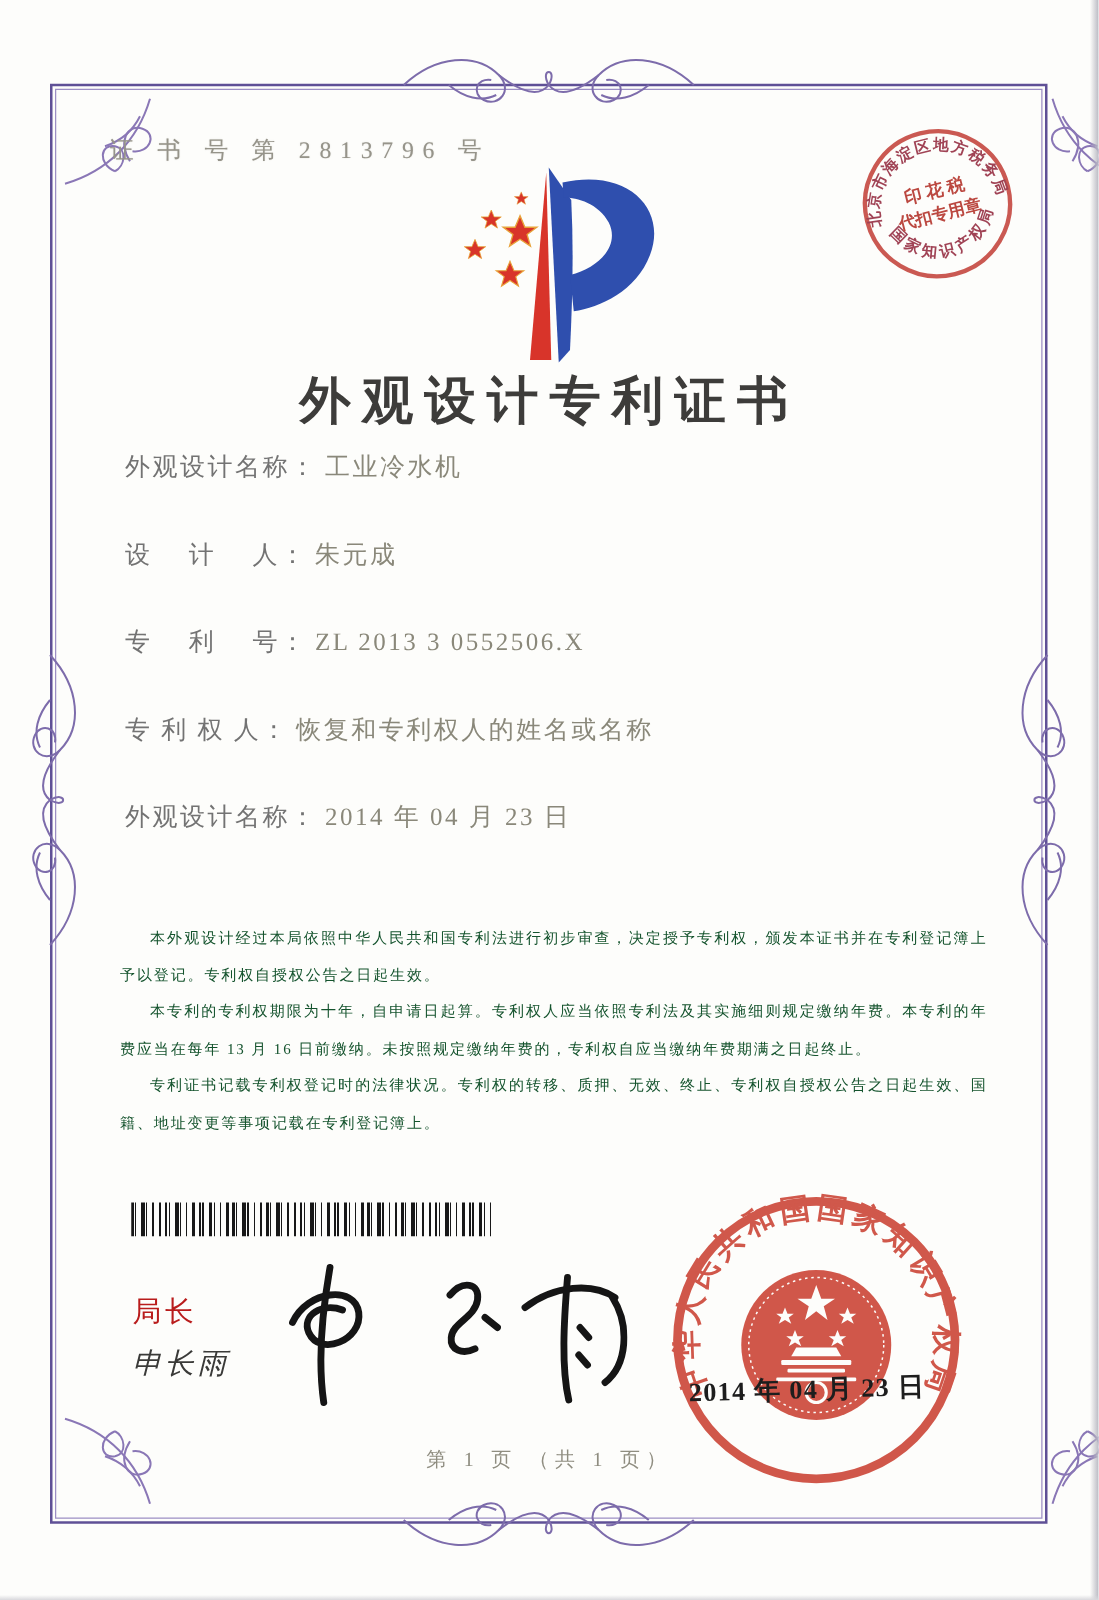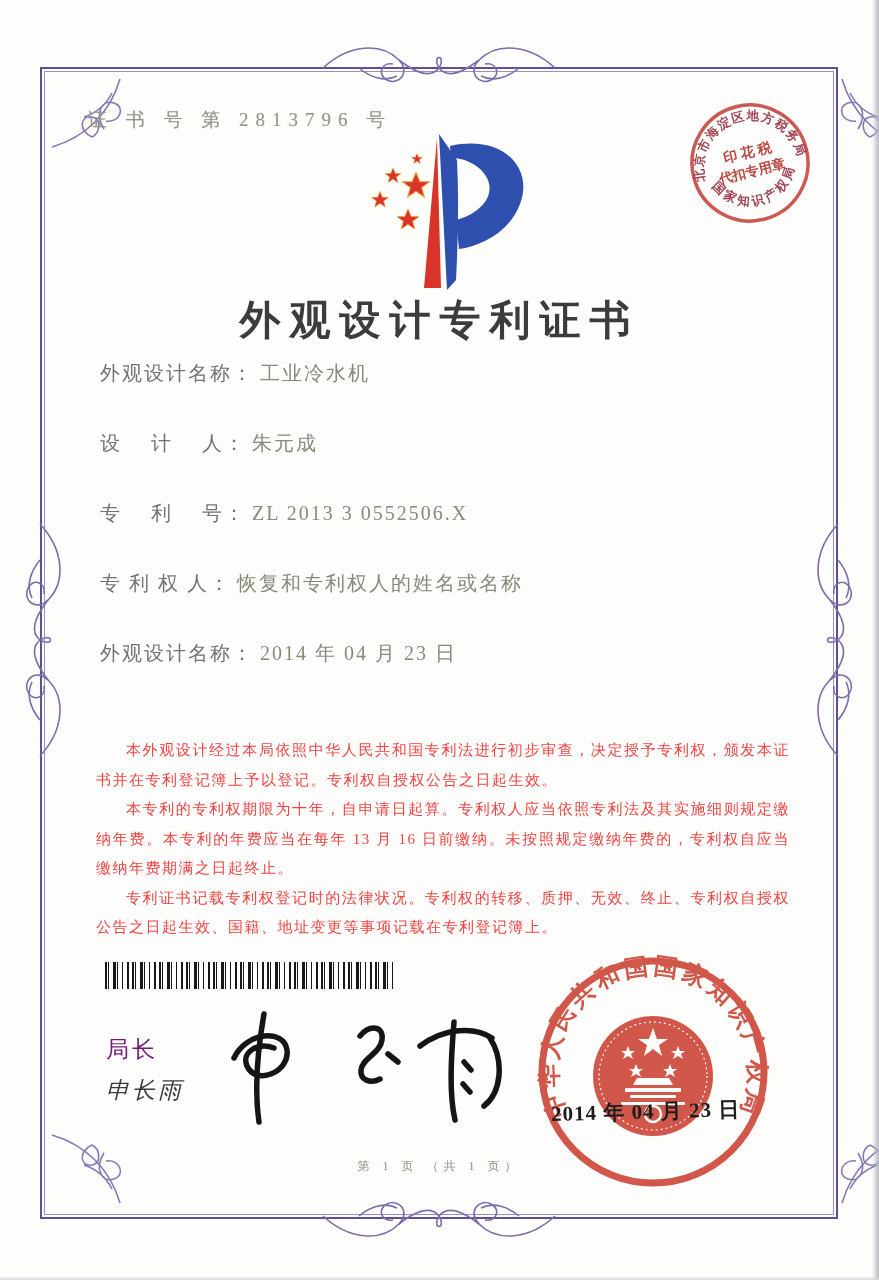--- a/index.html
+++ b/index.html
@@ -26,45 +26,45 @@
   .title{position:absolute;left:0;top:293px;width:879px;text-align:center;
     font-size:41px;font-weight:bold;letter-spacing:9px;color:#3d3c3a;}
 
   .fields{position:absolute;left:100px;top:360px;width:640px;display:flex;
     flex-direction:column;gap:43px;}
   .field-row{font-size:20px;color:#8e8c7d;letter-spacing:2px;white-space:nowrap;}
   .field-label{color:#737373;}
   .field-value{color:#8a887a;margin-left:6px;}
 
   .paragraphs{position:absolute;left:96px;top:736px;width:694px;
-    font-size:15px;line-height:29.5px;color:#ef4444;letter-spacing:1.5px;
+    font-size:12px;line-height:29.5px;color:#14532d;letter-spacing:1.5px;
     text-align:justify;}
   .paragraphs p{margin:0;text-indent:2em;}
 
   .barcode{position:absolute;left:105px;top:962px;width:288px;height:27px;
     background:repeating-linear-gradient(90deg,
       #181818 0 2px,#fdfdfb 2px 3px,#181818 3px 4px,#fdfdfb 4px 8px,
       #181818 8px 11px,#fdfdfb 11px 12px,#181818 12px 13px,#fdfdfb 13px 17px,
       #181818 17px 18px,#fdfdfb 18px 22px,#181818 22px 24px,#fdfdfb 24px 27px);}
 
-  .sig-role{position:absolute;left:106px;top:1034px;font-size:23px;color:#701a75;
+  .sig-role{position:absolute;left:106px;top:1034px;font-size:23px;color:#b91c1c;
     letter-spacing:3px;}
   .sig-name{position:absolute;left:106px;top:1075px;font-size:23px;color:#3a3a38;
     letter-spacing:3px;font-style:italic;}
   .sig-script{position:absolute;left:212px;top:1000px;}
 
   .seal{position:absolute;left:533px;top:952px;}
   .seal-date{position:absolute;left:551px;top:1097px;width:230px;font-size:21px;
     font-weight:bold;color:#1d1d1d;letter-spacing:1px;transform:rotate(-1.5deg);
     white-space:nowrap;}
 
   .tax-stamp{position:absolute;left:683px;top:96px;transform:rotate(-14deg);}
 
   .footer{position:absolute;left:0;top:1158px;width:879px;text-align:center;
-    font-size:12px;color:#8f8d80;letter-spacing:5px;}
+    font-size:16px;color:#8f8d80;letter-spacing:5px;}
 </style>
 </head>
 <body>
 
 <div id="page">
 
   <div class="frame">
     <div class="frame-inner"></div>
   </div>
 

